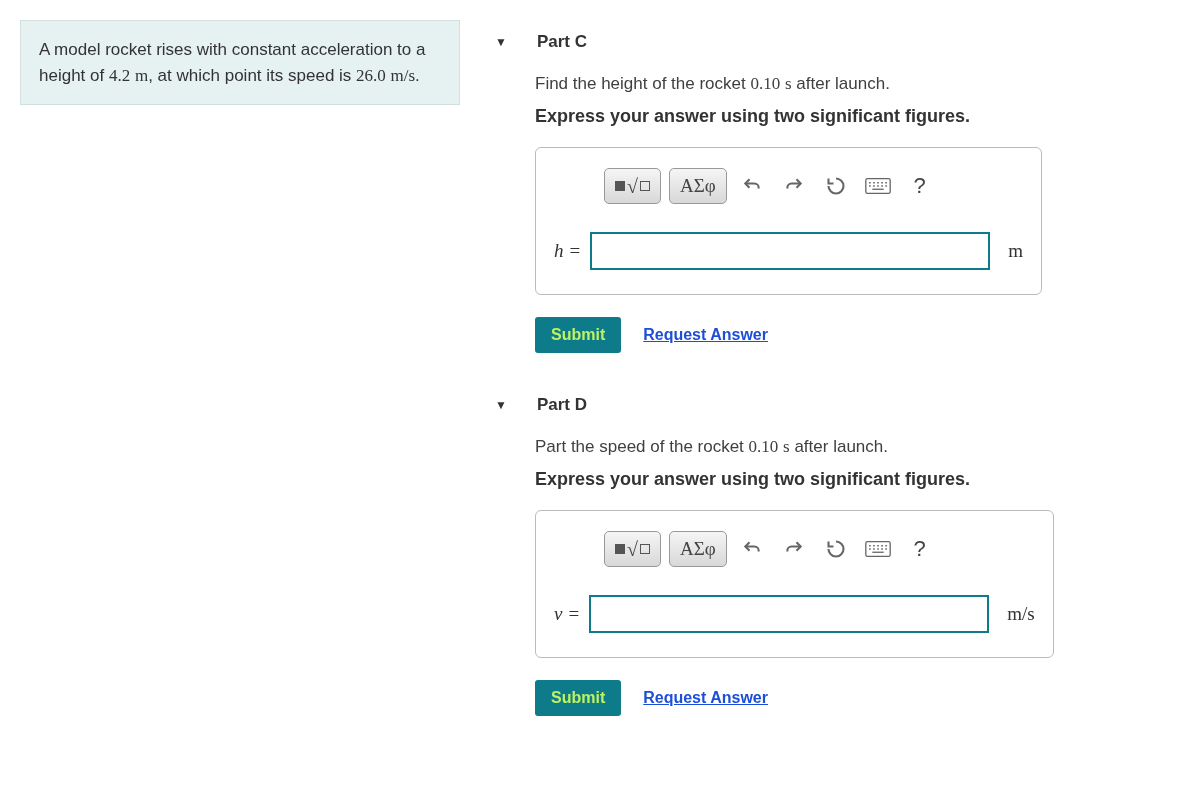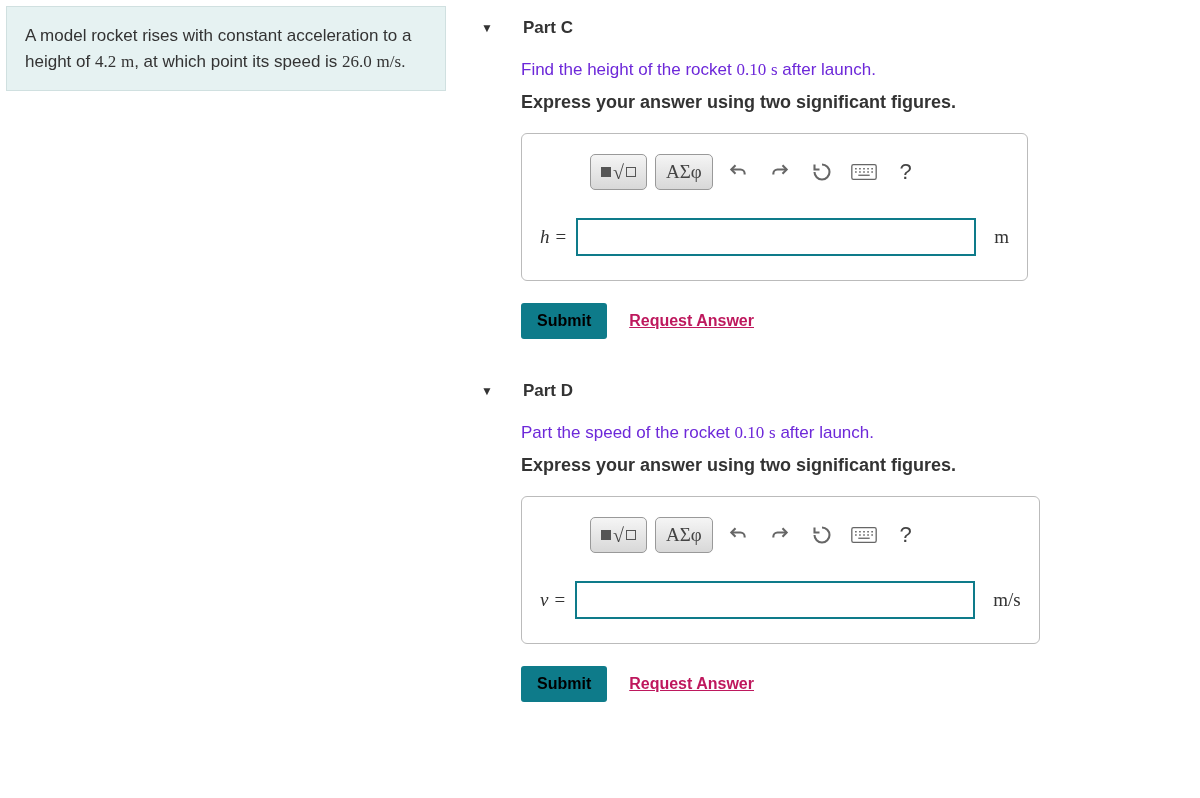--- a/index.html
+++ b/index.html
@@ -8,21 +8,21 @@
       box-sizing: border-box;
     }
     body {
       font-family: Arial, Helvetica, sans-serif;
       font-size: 16px;
       color: #333;
       background: #fff;
     }
     .container {
       display: flex;
-      padding: 6px;
+      padding: 20px;
       justify-content: space-between;
     }
     .left-panel {
       width: 460px;
       padding-right: 20px;
     }
     .problem-box {
       background: #e6f2f2;
       border: 1px solid #d0e0e0;
       padding: 16px 18px;
@@ -48,21 +48,21 @@
       font-size: 12px;
       margin-right: 30px;
       margin-left: 15px;
       cursor: pointer;
     }
     .part-body {
       padding: 10px 0 0 55px;
     }
     .prompt-text {
       font-size: 17px;
-      color: #6d28d9;
+      color: #404040;
       margin-bottom: 12px;
     }
     .instruction-text {
       font-weight: bold;
       font-size: 18px;
       color: #333;
       margin-bottom: 20px;
     }
     .answer-box {
       border: 1px solid #bbb;
@@ -130,30 +130,30 @@
       white-space: nowrap;
     }
     .actions {
       display: flex;
       align-items: center;
       margin-top: 22px;
       gap: 22px;
     }
     .submit-btn {
       background: #0e7b8a;
-      color: #000000;
+      color: #bef264;
       border: none;
       border-radius: 3px;
       padding: 9px 16px;
       font-size: 16px;
       font-weight: bold;
       cursor: pointer;
     }
     .request-link {
-      color: #be185d;
+      color: #1d4ed8;
       font-weight: bold;
       text-decoration: underline;
       cursor: pointer;
       font-size: 16px;
     }
     .math-var {
       font-family: 'Times New Roman', serif;
     }
     .tool-math-icon {
       display: inline-flex;

